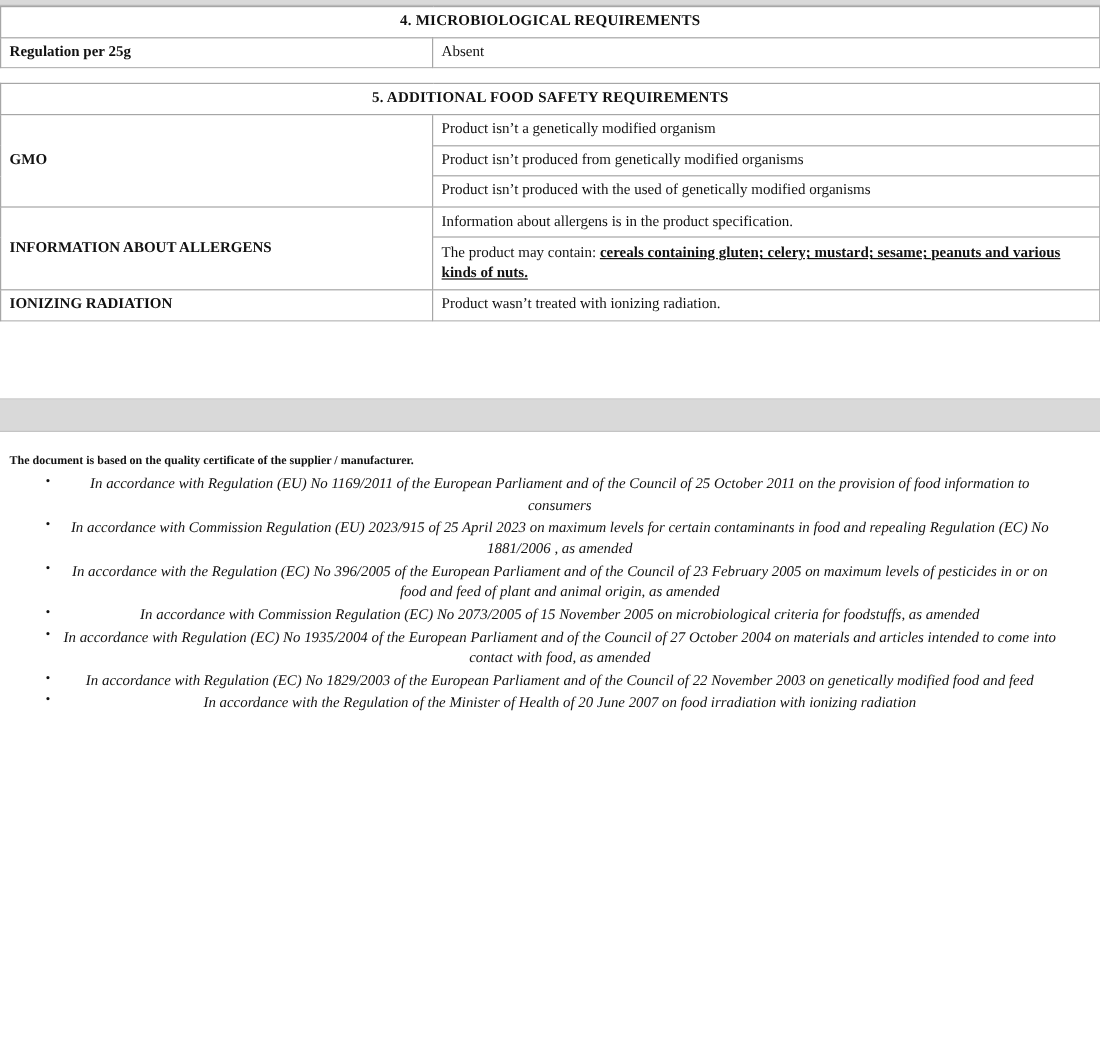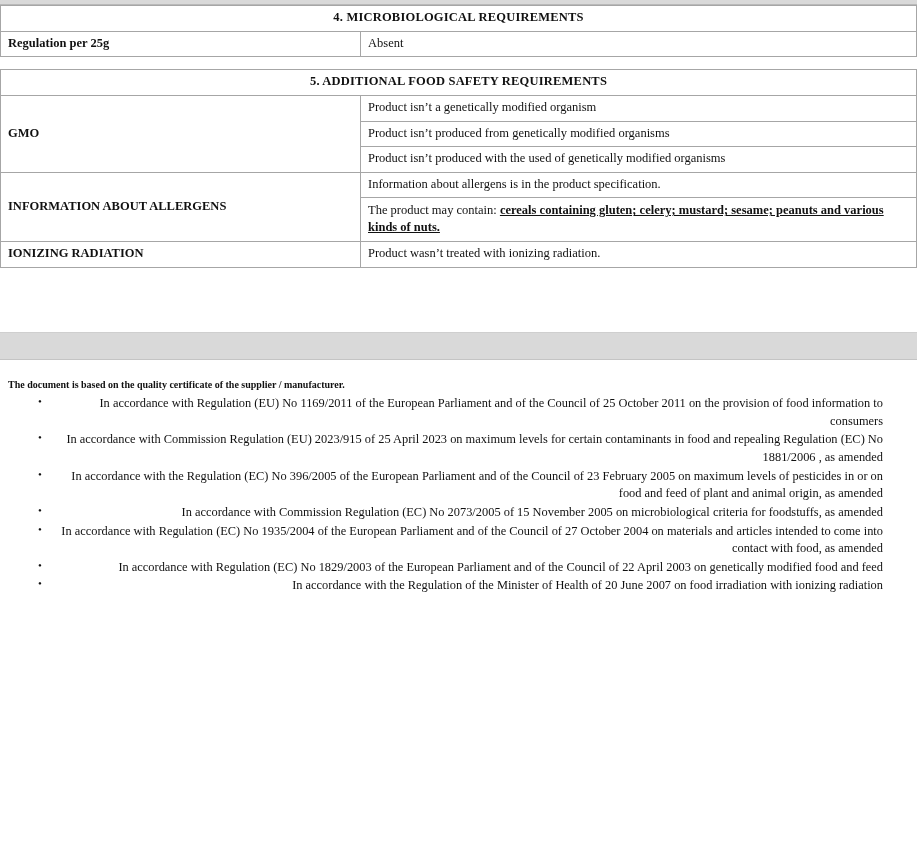--- a/index.html
+++ b/index.html
@@ -89,21 +89,22 @@
     list-style: none;
     margin: 4px 0 0 0;
     padding: 0 24px 0 30px;
   }
   ul.legal li {
     position: relative;
     font-size: 12.4px;
     line-height: 1.42;
     margin: 0 0 1px 0;
     padding-left: 12px;
-    text-align: right;
+    text-align: center;
+    font-style: italic;
   }
   ul.legal li::before {
     content: "\2022";
     position: absolute;
     left: 0;
     top: -1px;
     font-size: 11px;
   }
   .underlined {
     text-decoration: underline;
@@ -186,19 +187,19 @@
     <div class="grey-band"></div>
 
     <div class="footer">
       <p class="lead">The document is based on the quality certificate of the supplier / manufacturer.</p>
       <ul class="legal">
         <li>In accordance with Regulation (EU) No 1169/2011 of the European Parliament and of the Council of 25 October 2011 on the provision of food information to consumers</li>
         <li>In accordance with Commission Regulation (EU) 2023/915 of 25 April 2023 on maximum levels for certain contaminants in food and repealing Regulation (EC) No 1881/2006 , as amended</li>
         <li>In accordance with the Regulation (EC) No 396/2005 of the European Parliament and of the Council of 23 February 2005 on maximum levels of pesticides in or on food and feed of plant and animal origin, as amended</li>
         <li>In accordance with Commission Regulation (EC) No 2073/2005 of 15 November 2005 on microbiological criteria for foodstuffs, as amended</li>
         <li>In accordance with Regulation (EC) No 1935/2004 of the European Parliament and of the Council of 27 October 2004 on materials and articles intended to come into contact with food, as amended</li>
-        <li>In accordance with Regulation (EC) No 1829/2003 of the European Parliament and of the Council of 22 April 2003 on genetically modified food and feed</li>
+        <li>In accordance with Regulation (EC) No 1829/2003 of the European Parliament and of the Council of 22 November 2003 on genetically modified food and feed</li>
         <li>In accordance with the Regulation of the Minister of Health of 20 June 2007 on food irradiation with ionizing radiation</li>
       </ul>
     </div>
 
   </div>
 </div>
 
 </body></html>

